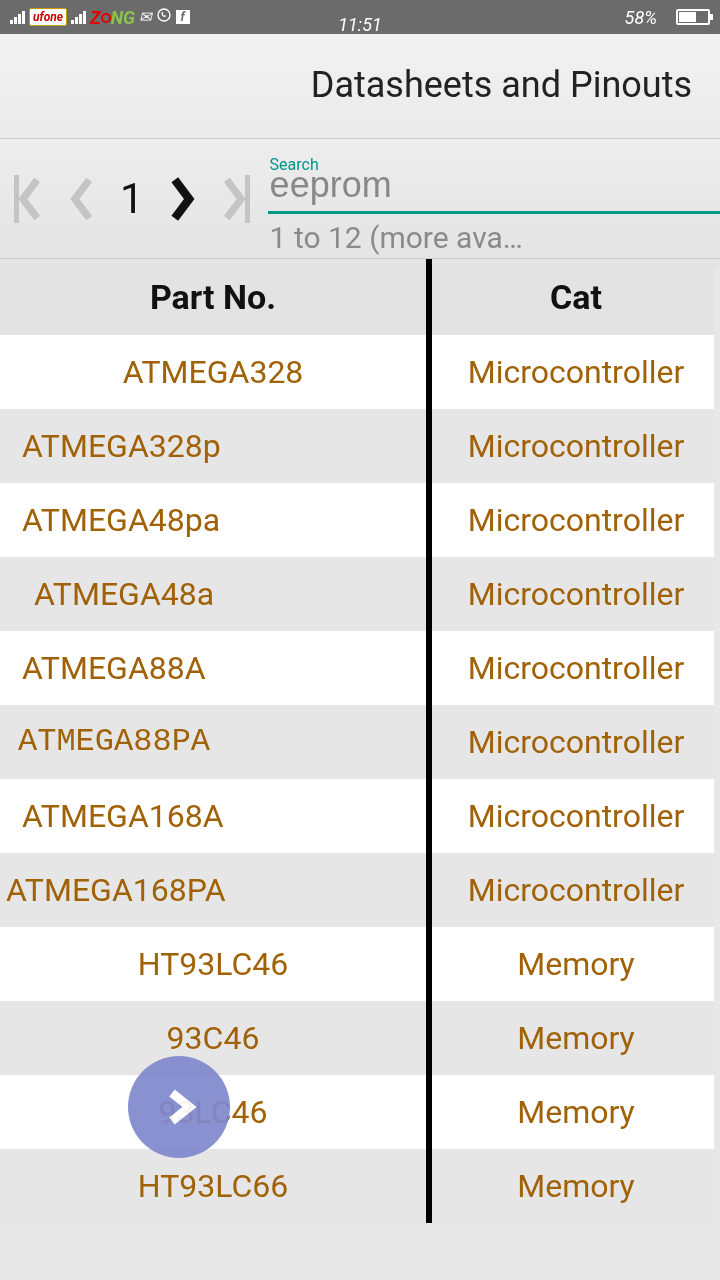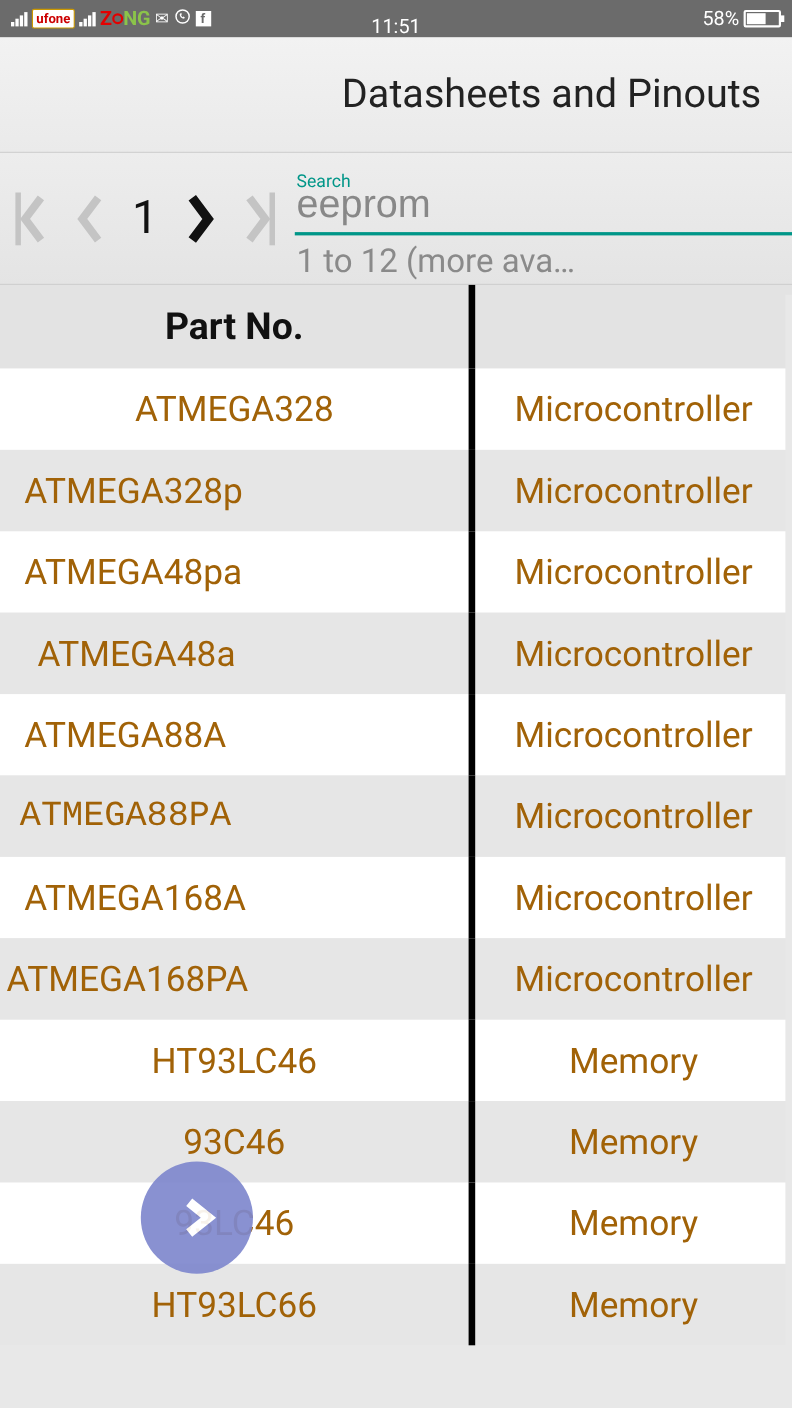--- a/index.html
+++ b/index.html
@@ -1,23 +1,23 @@
 <!DOCTYPE html>
 <html><head>
 <meta charset="utf-8">
 <style>
   * { box-sizing: border-box; margin: 0; padding: 0; }
   html, body { width: 720px; height: 1280px; font-family: -apple-system, Roboto, Arial, sans-serif; overflow: hidden; }
   body { background: #e8e8e8; }
 
   
-  .status-bar { height: 34px; background: #6b6b6b; color: #fff; display: flex; align-items: center; padding: 16px 10px; font-size: 18px; }
+  .status-bar { height: 34px; background: #6b6b6b; color: #fff; display: flex; align-items: center; padding: 16px 10px; font-size: 18px; font-style: italic; }
   .status-left { display: flex; align-items: center; gap: 4px; flex: 1; }
   .status-center { flex: 0; margin-top: 15px; }
-  .status-right { flex: 1; display: flex; justify-content: flex-end; align-items: center; gap: 4px; }
+  .status-right { flex: 1; display: flex; justify-content: flex-end; align-items: center; gap: 19px; }
   .sig { display: inline-flex; align-items: flex-end; gap: 1px; }
   .sig i { width: 3px; background: #fff; display: inline-block; }
   .sig i:nth-child(1){height:4px}.sig i:nth-child(2){height:7px}.sig i:nth-child(3){height:10px}.sig i:nth-child(4){height:13px}
   .ufone { background:#fff; color:#c00; border:1px solid #c90; font-size:12px; font-weight:bold; padding:1px 3px; border-radius:2px;}
   .zong-z { color:#e30000; font-weight:bold; font-size:18px;}
   .zong-rest { color:#8bc34a; font-weight:bold; font-size:18px;}
   .zong-o { display:inline-block; width:10px; height:10px; border:2px solid #e30000; border-radius:50%; vertical-align:middle; position:relative; top:-1px;}
   .mail-ic { font-size:15px; color:#fff;}
   .fb-ic { width:14px; height:14px; background:#fff; color:#6b6b6b; display:inline-flex; align-items:center; justify-content:center; font-size:12px; font-weight:bold;}
   .batt { width:34px; height:16px; border:2px solid #fff; border-radius:2px; position:relative; display:inline-block;}
@@ -147,20 +147,21 @@
       <input class="search-input" value="eeprom" style="">
 
     </div>
     <div class="result-count">1 to 12 (more ava…</div>
   </div>
 </div>
 
 <div class="tbl">
   <div class="tbl-head">
     <div class="c c1">Part No.</div>
+    <div class="c c2">Cat</div>
   </div>
   <div class="tbl-body" id="tbl-body">
       <div class="row">
         <div class="c c1">ATMEGA328</div>
         <div class="c c2">Microcontroller</div>
       </div>
       <div class="row">
         <div class="c c1">ATMEGA328p</div>
         <div class="c c2">Microcontroller</div>
       </div>

